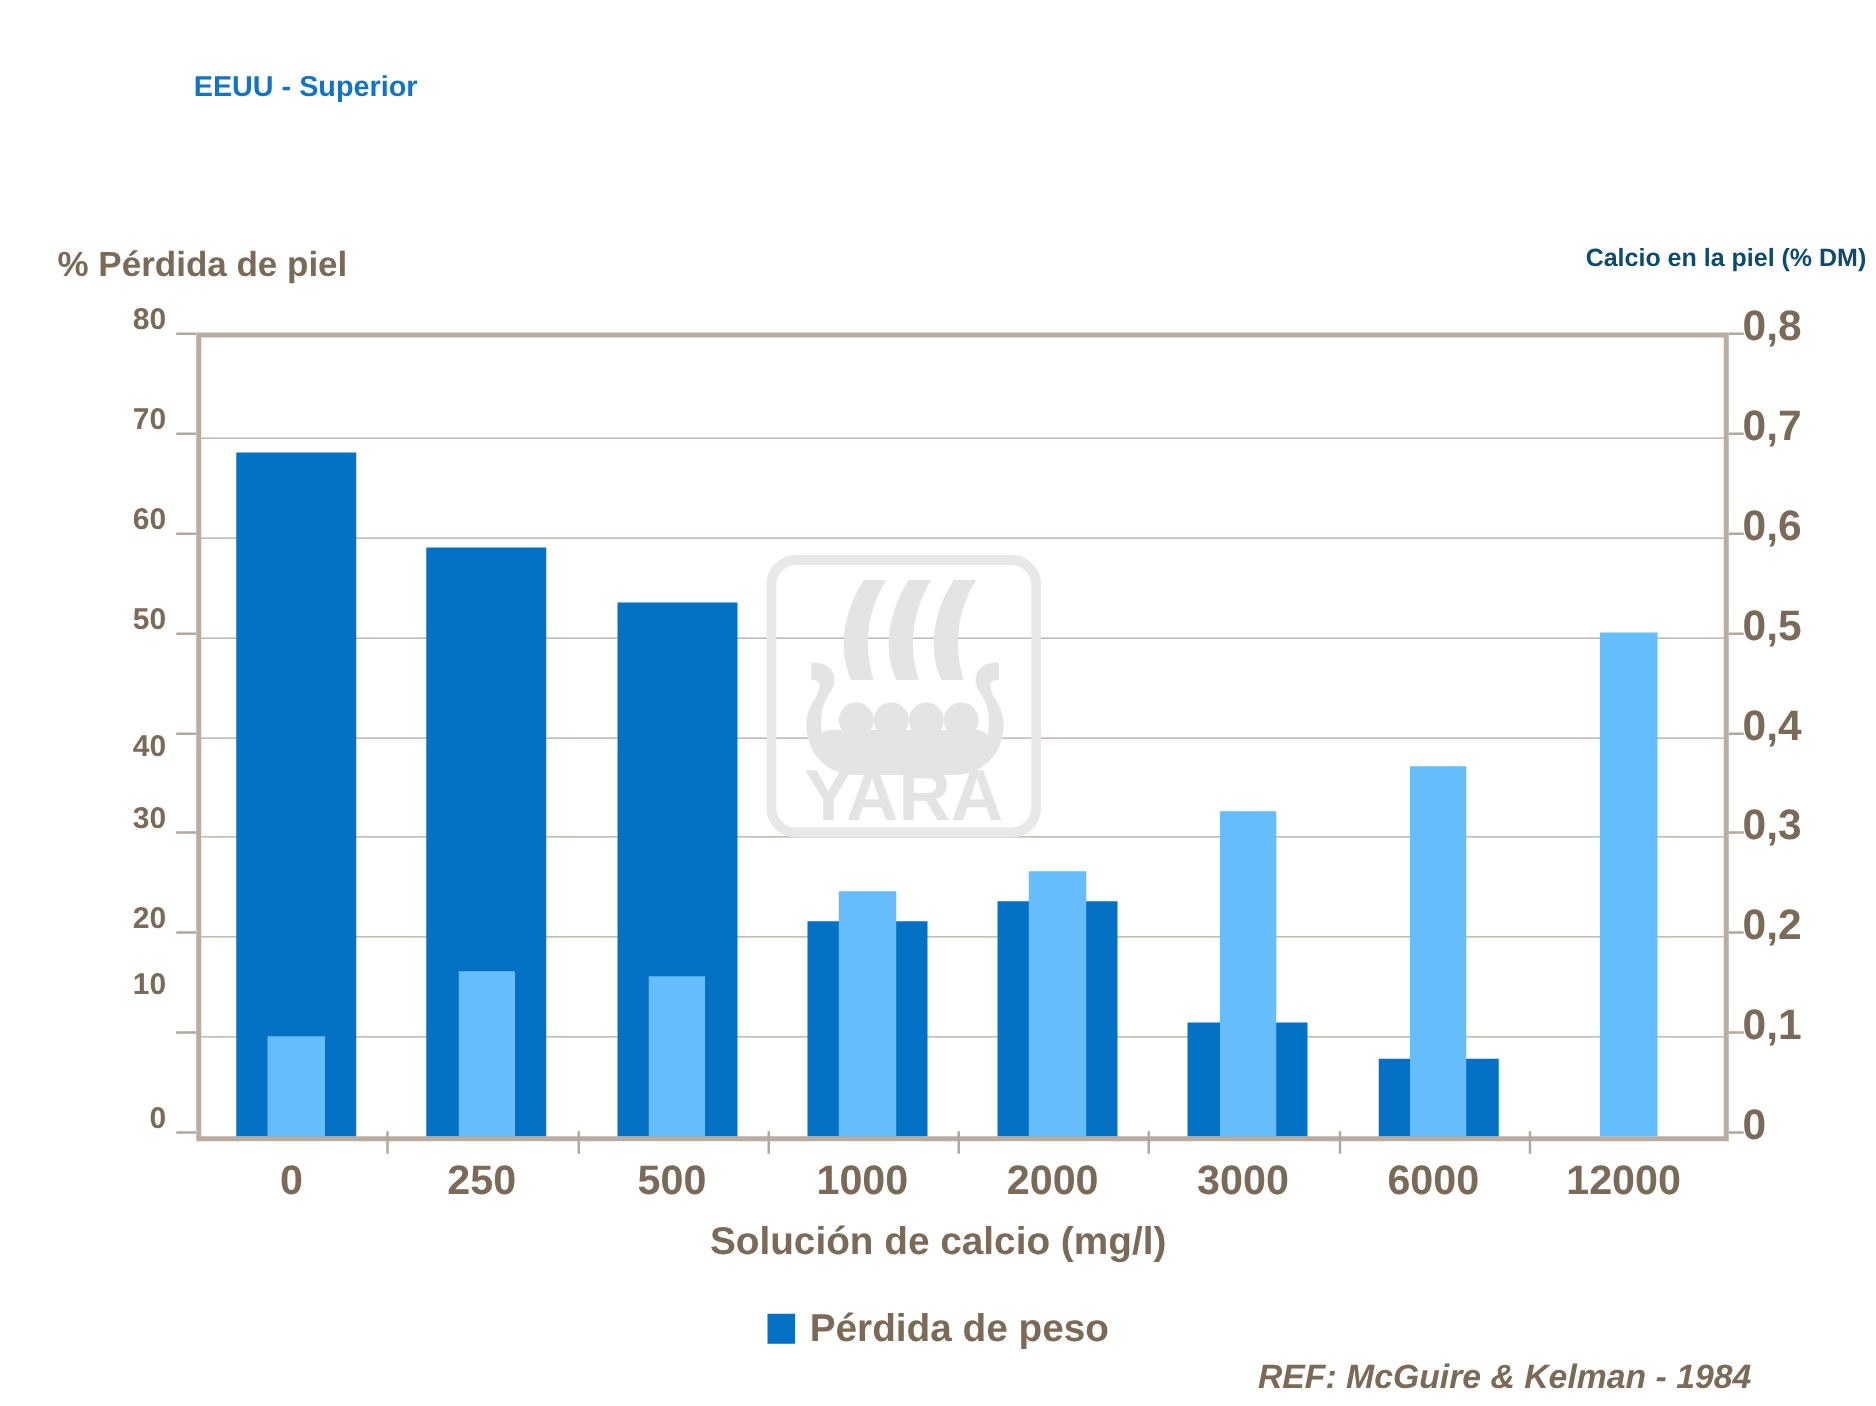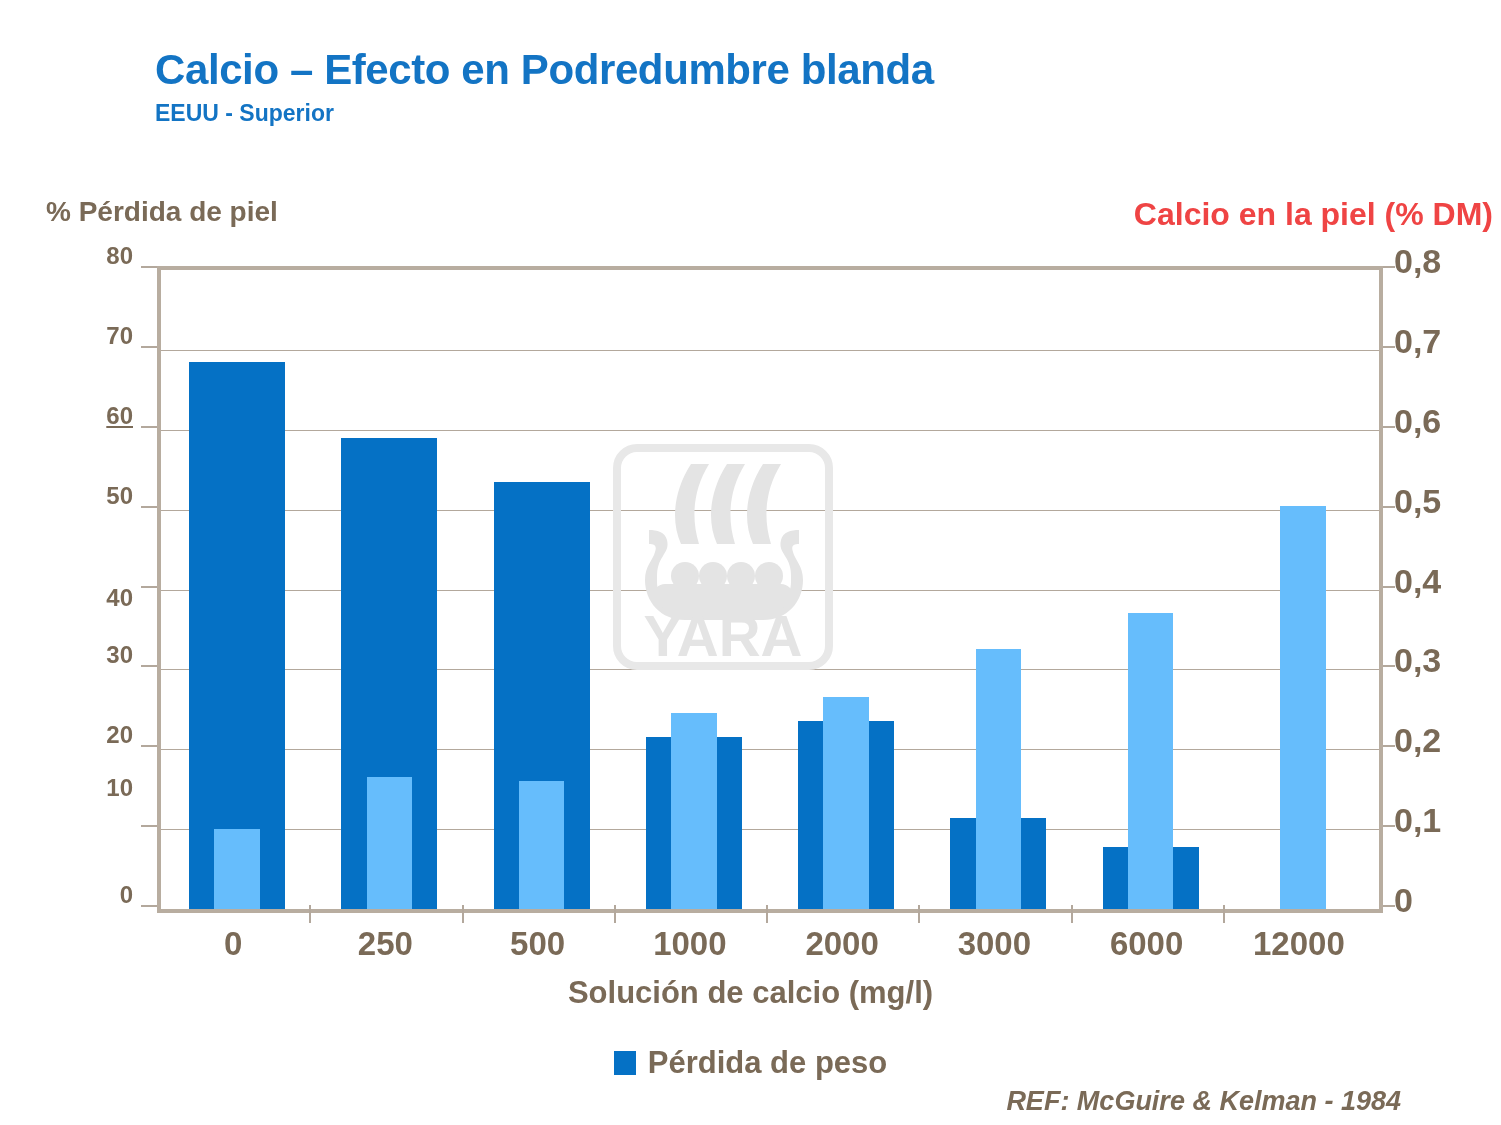--- a/index.html
+++ b/index.html
@@ -36,21 +36,21 @@
   
   #left-axis-title {
     position: absolute;
     left: 46px; top: 196px;
     font-size: 28px; font-weight: bold; color: #7a6a57;
     white-space: nowrap;
   }
   #right-axis-title {
     position: absolute;
     right: 8px; top: 196px;
-    font-size: 32px; font-weight: bold; color: #ef4444;
+    font-size: 20px; font-weight: bold; color: #0c4a6e;
     white-space: nowrap;
   }
 
   
   #plot-area {
     position: absolute;
     left: 157px; top: 266px;
     width: 1218px; height: 639px;
     border-left: 4px solid #b8ada0;
     border-top: 4px solid #b8ada0;
@@ -150,41 +150,40 @@
     right: 100px; top: 1086px;
     font-size: 27px; font-weight: bold; font-style: italic;
     color: #7a6a57;
     white-space: nowrap;
   }
 </style>
 </head>
 <body>
 
 <div id="title-block">
-  <div id="chart-title">Calcio – Efecto en Podredumbre blanda</div>
   <div id="chart-subtitle">EEUU  - Superior</div>
 </div>
 
 <div id="left-axis-title">% Pérdida de piel</div>
 <div id="right-axis-title">Calcio en la piel  (% DM)</div>
 
 <div id="ticks-layer">
     <div class="tick-left" style="top: 881px;">0</div>
     <div class="tick-mark-left" style="top: 905px;"></div>
     <div class="tick-left" style="top: 774px;">10</div>
     <div class="tick-mark-left" style="top: 825.125px;"></div>
     <div class="tick-left" style="top: 721.25px;">20</div>
     <div class="tick-mark-left" style="top: 745.25px;"></div>
     <div class="tick-left" style="top: 641.375px;">30</div>
     <div class="tick-mark-left" style="top: 665.375px;"></div>
     <div class="tick-left" style="top: 584px;">40</div>
     <div class="tick-mark-left" style="top: 585.5px;"></div>
     <div class="tick-left" style="top: 481.625px;">50</div>
     <div class="tick-mark-left" style="top: 505.625px;"></div>
-    <div class="tick-left" style="top: 401.75px; text-decoration: underline;">60</div>
+    <div class="tick-left" style="top: 401.75px;">60</div>
     <div class="tick-mark-left" style="top: 425.75px;"></div>
     <div class="tick-left" style="top: 321.875px;">70</div>
     <div class="tick-mark-left" style="top: 345.875px;"></div>
     <div class="tick-left" style="top: 242px;">80</div>
     <div class="tick-mark-left" style="top: 266px;"></div>
     <div class="tick-right" style="top: 881px;">0</div>
     <div class="tick-mark-right" style="top: 905px;"></div>
     <div class="tick-right" style="top: 801.125px;">0,1</div>
     <div class="tick-mark-right" style="top: 825.125px;"></div>
     <div class="tick-right" style="top: 721.25px;">0,2</div>

